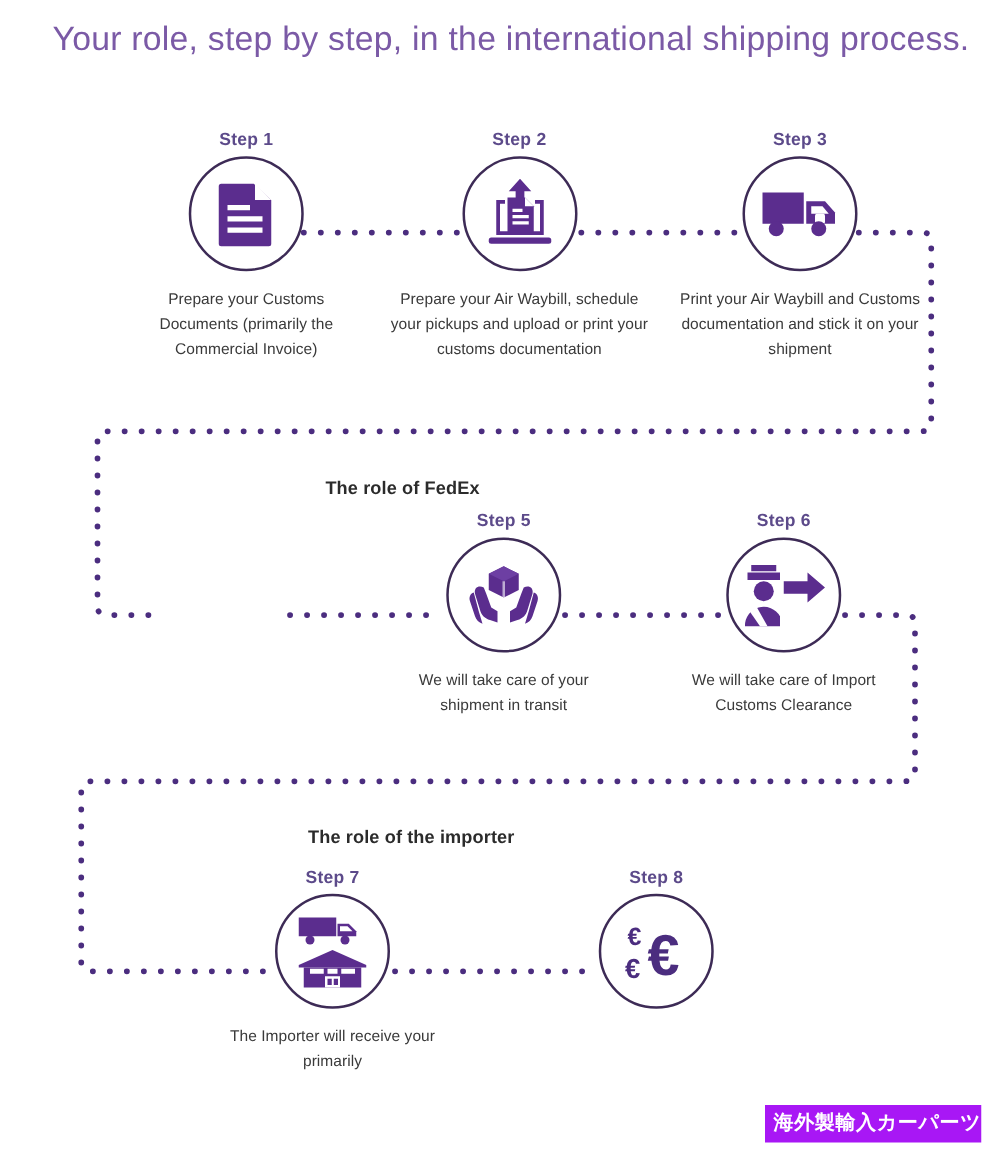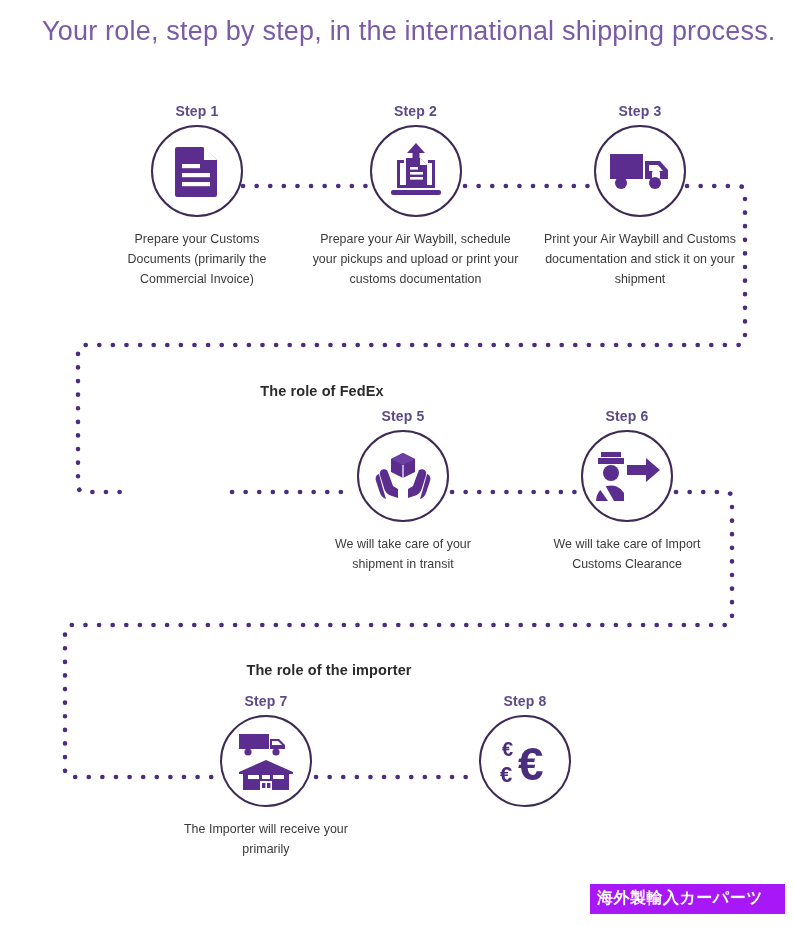--- a/index.html
+++ b/index.html
@@ -54,21 +54,21 @@
   .w170{width:170px;}
   .w215{width:215px;}
   .w200{width:200px;}
   .w190{width:190px;}
 
   
   .watermark{
     position:absolute;right:8px;bottom:12px;z-index:9;
     background:#a817f5;color:#ffffff;
     font-size:16px;font-weight:bold;
-    padding:4px 22px 5px 7px;letter-spacing:.5px;
+    padding:4px 0 5px 7px;letter-spacing:.5px;
     font-family:"DejaVu Sans",sans-serif;
     white-space:nowrap;
     margin-top:48px;
   }
 </style>
 </head>
 <body>
 
 <div class="stage">
 

